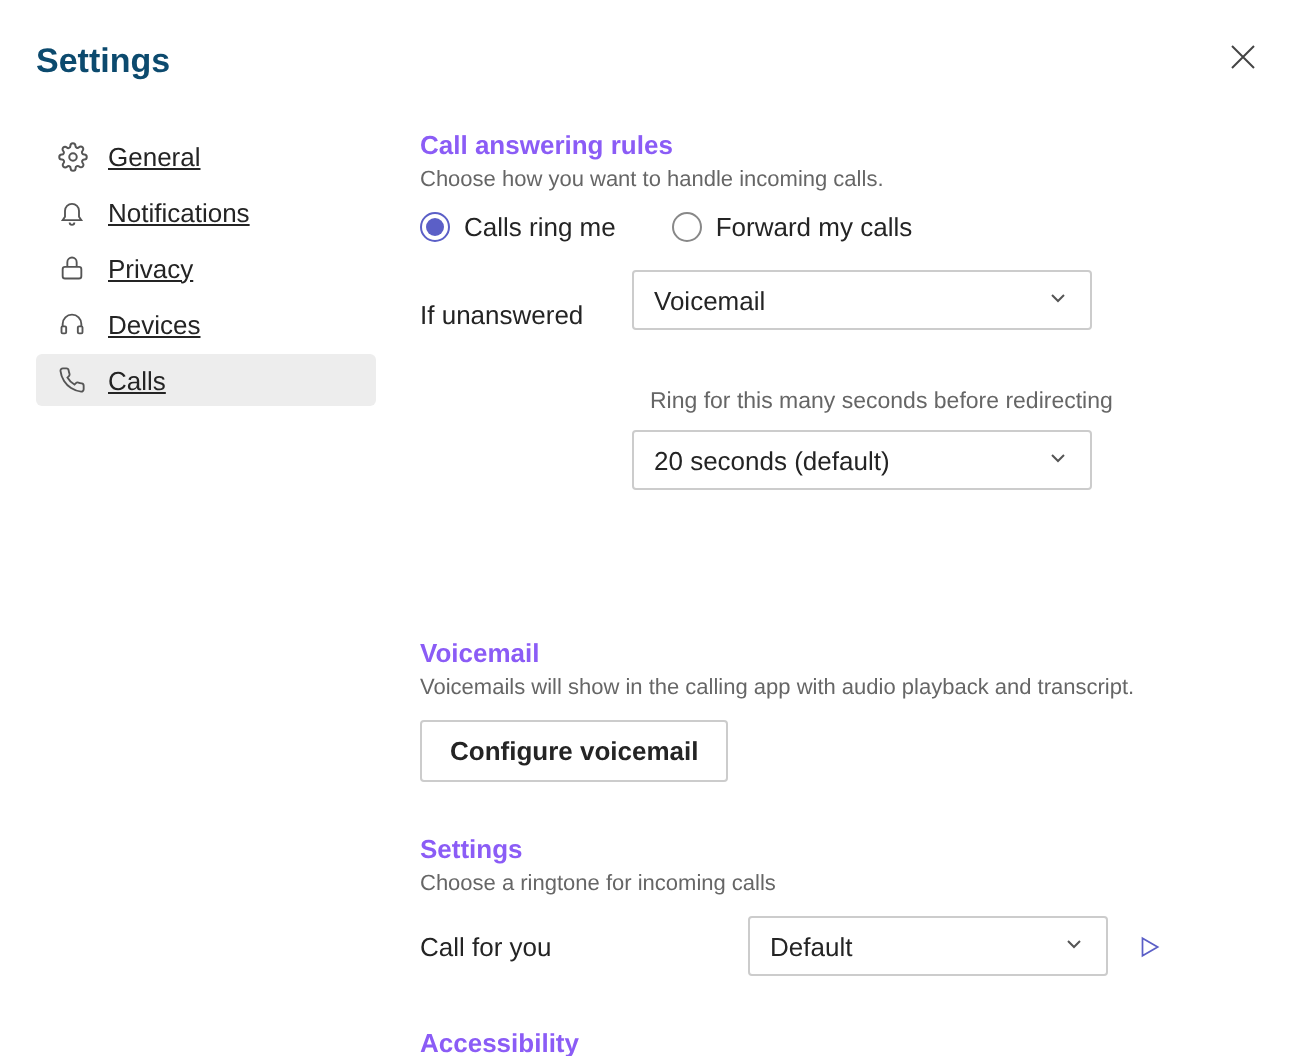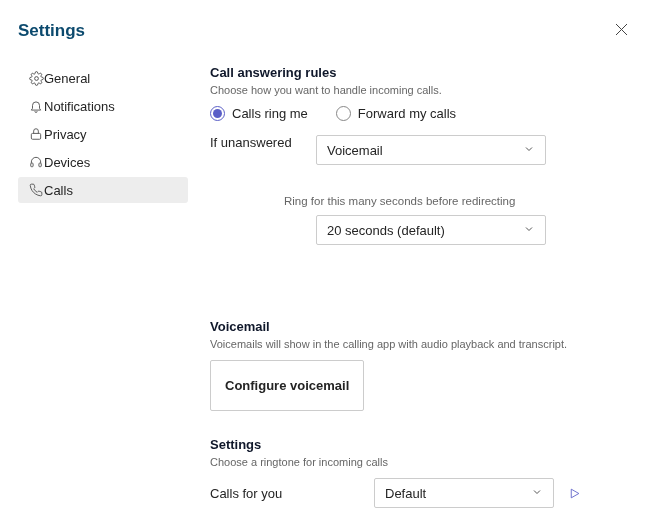--- a/index.html
+++ b/index.html
@@ -32,26 +32,28 @@
     .layout {
       display: flex;
     }
     .sidebar {
       width: 170px;
       flex-shrink: 0;
     }
     .nav-item {
       display: flex;
       align-items: center;
+      gap: 10px;
       padding: 5px 10px;
       font-size: 13px;
       color: #242424;
       border-radius: 3px;
       cursor: pointer;
       margin-bottom: 2px;
+      text-decoration: underline;
     }
     .nav-item.active {
       background: #ededed;
     }
     .nav-icon {
       width: 16px;
       height: 16px;
       display: flex;
       align-items: center;
       justify-content: center;
@@ -59,21 +61,21 @@
     }
     .nav-icon svg { stroke: #555; }
     .content {
       flex: 1;
       padding-left: 22px;
       padding-right: 4px;
     }
     .section-title {
       font-size: 13px;
       font-weight: 700;
-      color: #0f172a;
+      color: #8b5cf6;
       margin-bottom: 4px;
     }
     .section-sub {
       font-size: 11px;
       color: #666;
       margin-bottom: 10px;
     }
     .radios {
       display: flex;
       gap: 28px;
@@ -102,21 +104,21 @@
       width: 9px;
       height: 9px;
       border-radius: 50%;
       background: #5b5fc7;
     }
     .radio-dot.unselected {
       border-color: #888;
     }
     .row {
       display: flex;
-      align-items: flex-start;
+      align-items: flex-end;
       margin-bottom: 8px;
     }
     .row-label {
       width: 106px;
       font-size: 13px;
       color: #242424;
       flex-shrink: 0;
     }
     .select {
       flex: 1;
@@ -130,31 +132,31 @@
       justify-content: space-between;
       font-size: 13px;
       color: #242424;
       background: #fff;
       cursor: pointer;
     }
     .select .chev svg { stroke: #555; }
     .hint {
       font-size: 11.5px;
       color: #666;
-      margin: 30px 0 8px 74px;
+      margin: 30px 0 8px 115px;
     }
     .select-indent {
       margin-left: 106px;
     }
     .spacer { height: 48px; }
     .btn {
       display: inline-block;
       border: 1px solid #ccc;
       border-radius: 2px;
-      padding: 17px 14px;
+      padding: 7px 14px;
       font-size: 13px;
       font-weight: 600;
       color: #242424;
       background: #fff;
       cursor: pointer;
     }
     .sect { margin-bottom: 26px; }
     .ringtone-row {
       display: flex;
       align-items: center;
@@ -270,21 +272,21 @@
     <div class="sect">
       <div class="section-title">Voicemail</div>
       <div class="section-sub">Voicemails will show in the calling app with audio playback and transcript.</div>
       <div class="btn">Configure voicemail</div>
     </div>
 
     <div class="sect">
       <div class="section-title">Settings</div>
       <div class="section-sub">Choose a ringtone for incoming calls</div>
       <div class="ringtone-row">
-        <div class="row-label">Calls for you</div>
+        <div class="row-label">Call for you</div>
         <div class="select">
           <span>Default</span>
           <span class="chev"><svg width="12" height="12" viewBox="0 0 24 24" fill="none" stroke-width="2">
                 <path d="M6 9l6 6 6-6"></path>
               </svg></span>
         </div>
         <div class="play">
           <svg width="13" height="13" viewBox="0 0 24 24" fill="none">
               <path d="M6 4l14 8-14 8V4z" stroke="#5b5fc7" stroke-width="1.6"></path>
             </svg>

